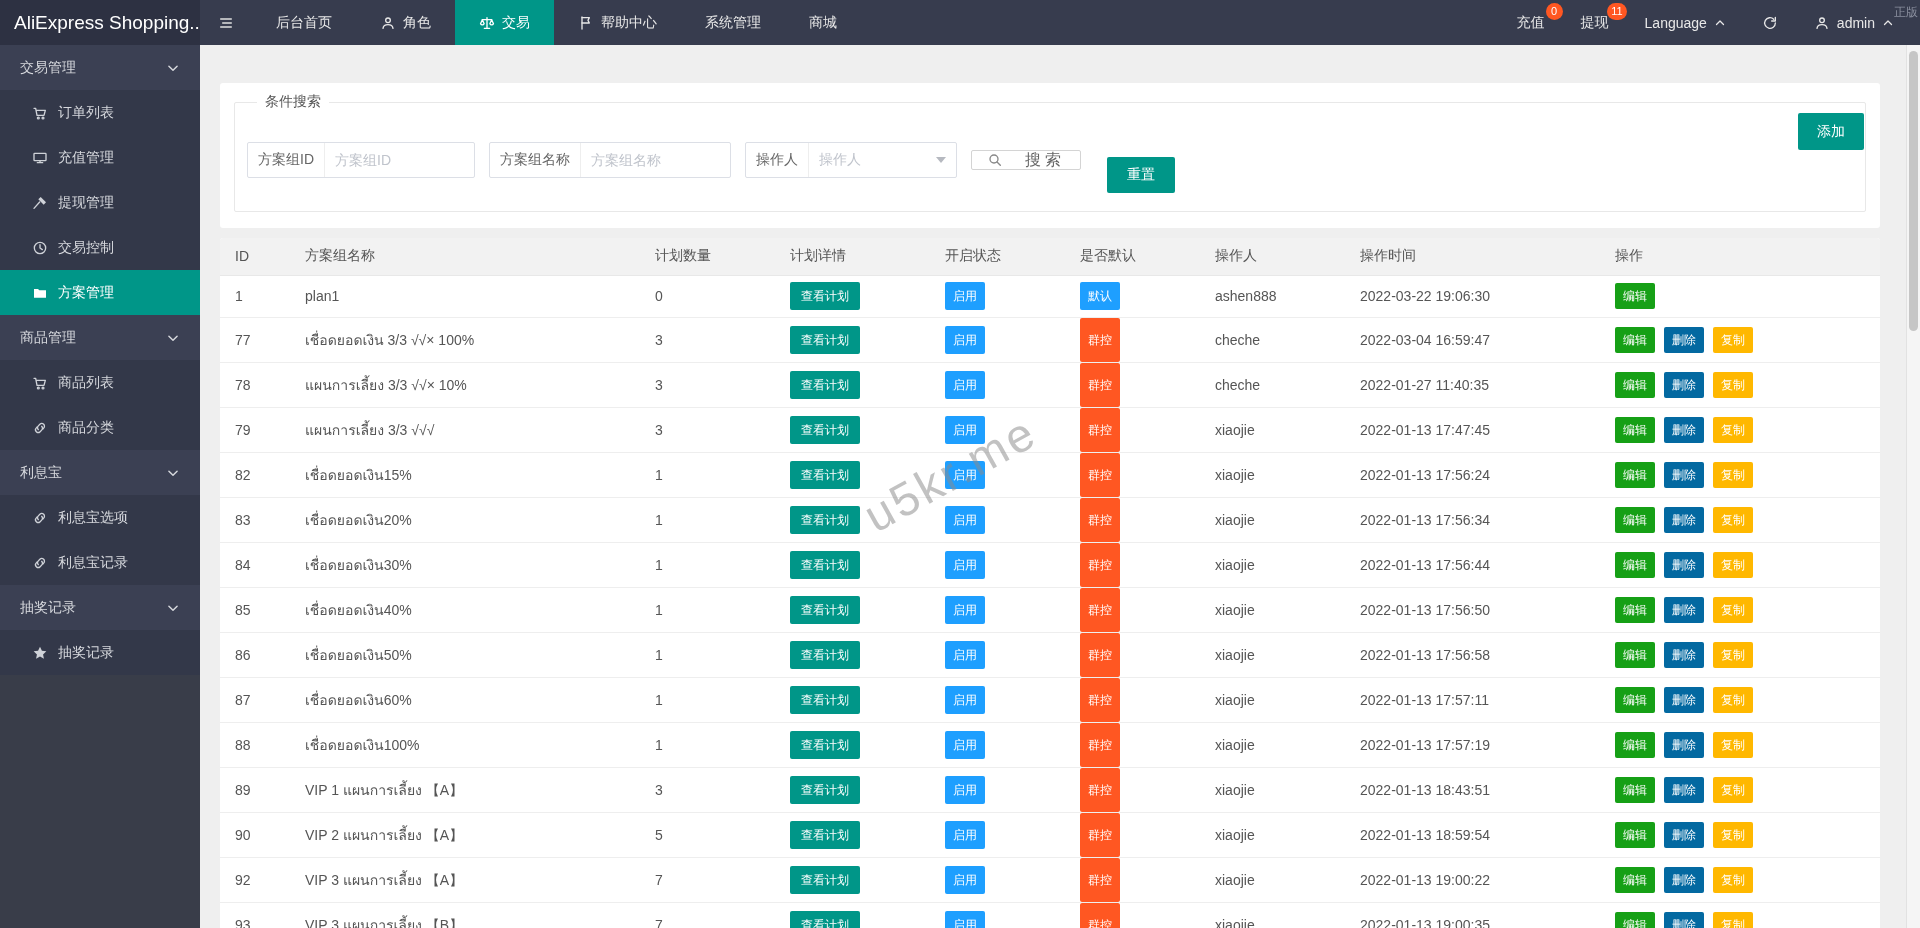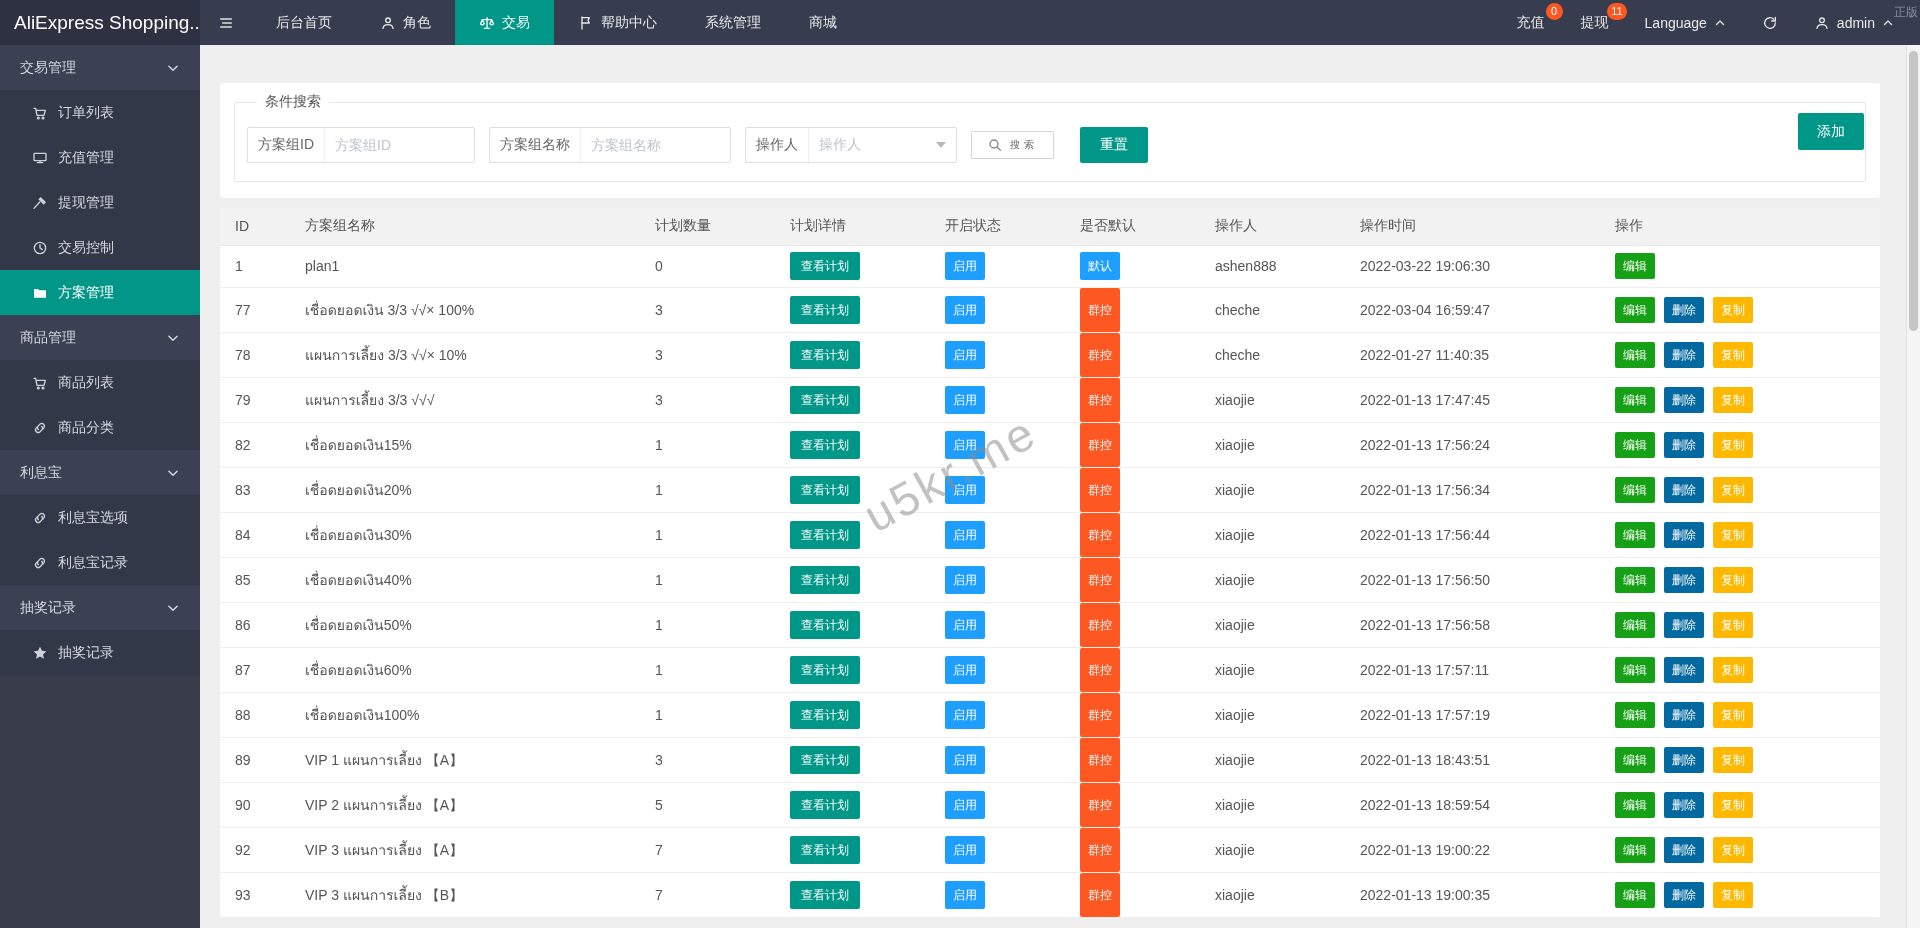--- a/index.html
+++ b/index.html
@@ -51,26 +51,26 @@
     color:#666; white-space:nowrap; }
   .input-field { border:none; outline:none; border-left:1px solid #eee; padding:0 10px;
     font-size:14px; color:#333; width:150px; background:transparent; }
   .input-field::placeholder { color:#c0c4cc; }
   .select-group { width:212px; cursor:pointer; }
   .select-placeholder { flex:1; display:flex; align-items:center; padding:0 10px;
     border-left:1px solid #eee; font-size:14px; color:#c0c4cc; }
   .caret-down { width:0; height:0; border-left:5px solid transparent;
     border-right:5px solid transparent; border-top:6px solid #b6b9c0;
     align-self:center; margin-right:10px; }
-  .btn-search { display:flex; align-items:center; gap:7px; height:28px; padding:0 15px;
+  .btn-search { display:flex; align-items:center; gap:22px; height:20px; padding:0 15px;
     background:#fff; border:1px solid #d4d4d4; border-radius:2px; color:#666;
-    font-size:10px; letter-spacing:4px; cursor:pointer; font-family:inherit; }
+    font-size:16px; letter-spacing:4px; cursor:pointer; font-family:inherit; }
   .btn-search .icon { color:#888; }
   .btn-reset { height:36px; padding:0 20px; margin-left:12px; background:#009688;
-    border:none; border-radius:2px; color:#fff; font-size:14px; cursor:pointer; font-family:inherit; }
+    border:none; border-radius:2px; color:#fff; font-size:14px; cursor:pointer; font-family:inherit;margin-top:30px; }
   .btn-add { position:absolute; right:16px; top:30px; height:37px; padding:0 19px;
     background:#009688; border:none; border-radius:2px; color:#fff; font-size:14px;
     cursor:pointer; font-family:inherit; }
 
   
   .table-card { overflow:hidden; }
   table { width:100%; border-collapse:collapse; table-layout:fixed; }
   thead th { background:#f2f2f2; height:37px; text-align:left; padding:0 15px;
     font-weight:normal; font-size:14px; color:#555; border-bottom:1px solid #e8e8e8; }
   tbody td { height:42px; padding:0 15px; font-size:14px; color:#555;

